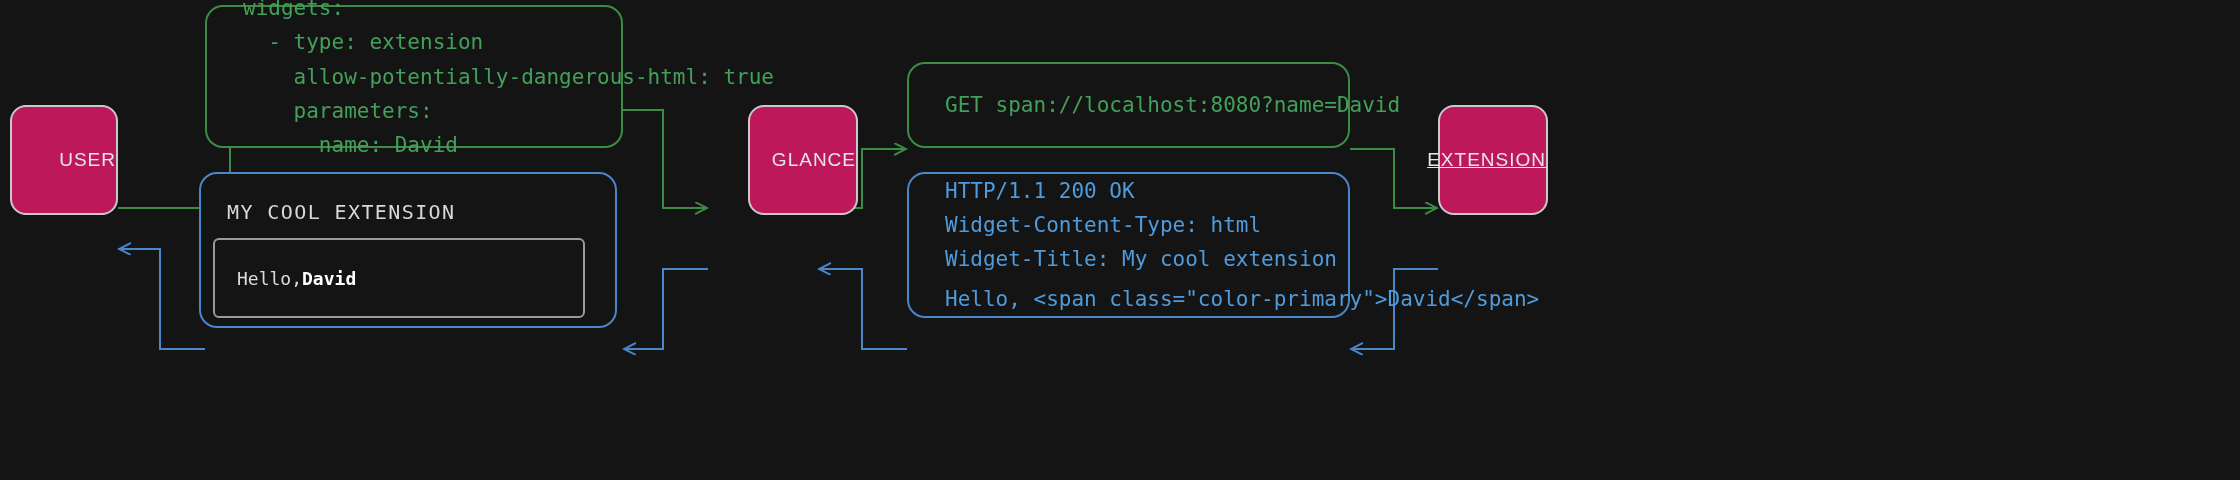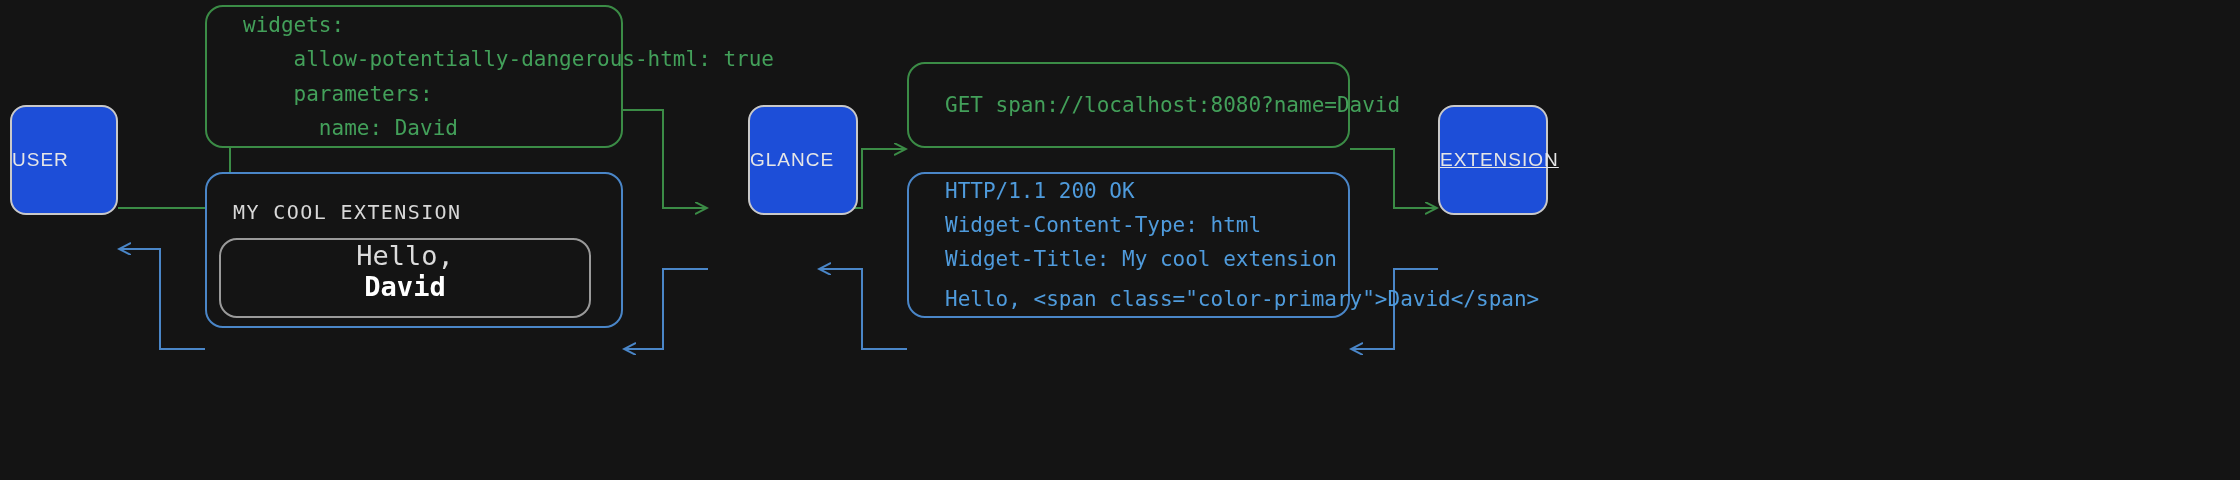--- a/index.html
+++ b/index.html
@@ -10,22 +10,22 @@
     overflow:hidden;
     font-family:"DejaVu Sans Mono","Liberation Mono",monospace;
   }
   #wires{position:absolute;left:0;top:0;width:2240px;height:480px;pointer-events:none;}
 
   .node{
     position:absolute;
     box-sizing:border-box;
     border:2px solid #c9c9c9;
     border-radius:16px;
-    background:#1d4ed8;
-    display:flex;align-items:center;justify-content:flex-start;
+    background:#be185d;
+    display:flex;align-items:center;justify-content:flex-end;
     color:#e6e6e6;
     font-family:"Liberation Sans","DejaVu Sans",sans-serif;
     font-size:19px;
     letter-spacing:1px;
   }
   .codebox{
     position:absolute;
     box-sizing:border-box;
     border:2px solid;
     border-radius:18px;
@@ -54,28 +54,27 @@
   .widget-title{
     font-family:"DejaVu Sans Mono","Liberation Mono",monospace;
     font-size:20px;
     color:#d8d8d8;
     letter-spacing:1.4px;
     margin:0 0 14px 14px;
   }
   .widget-card{
     box-sizing:border-box;
     border:2px solid #9a9a9a;
-    border-radius:18px;
+    border-radius:6px;
     height:80px;
     display:flex;align-items:center;
     padding:0 22px;
     font-family:"DejaVu Sans Mono","Liberation Mono",monospace;
-    font-size:27px;
+    font-size:18px;
     color:#dcdcdc;
-    flex-direction:column;
   }
   .accent{color:#ffffff;font-weight:bold;}
 </style>
 </head>
 <body>
 
 <div id="root">
 
   <svg id="wires" viewBox="0 0 2240 480" width="2240" height="480">
     <defs>
@@ -109,38 +108,39 @@
   <div class="node" style="left:748px;top:105px;width:110px;height:110px;">
     <span>GLANCE</span>
   </div>
 
   <div class="node" style="left:1438px;top:105px;width:110px;height:110px;text-decoration:underline;">
     <span>EXTENSION</span>
   </div>
 
   <div class="codebox green" style="left:205px;top:5px;width:418px;height:143px;">
     <div class="code">widgets:</div>
+    <div class="code">  - type: extension</div>
     <div class="code">    allow-potentially-dangerous-html: true</div>
     <div class="code">    parameters:</div>
     <div class="code">      name: David</div>
   </div>
 
   <div class="codebox green" style="left:907px;top:62px;width:443px;height:86px;">
     <div class="code">GET span://localhost:8080?name=David</div>
   </div>
 
   <div class="codebox blue" style="left:907px;top:172px;width:443px;height:146px;">
     <div class="code">HTTP/1.1 200 OK</div>
     <div class="code">Widget-Content-Type: html</div>
     <div class="code">Widget-Title: My cool extension</div>
     <div class="spacer"></div>
     <div class="code">Hello, &lt;span class="color-primary"&gt;David&lt;/span&gt;</div>
   </div>
 
-  <div class="widgetbox" style="left:205px;top:172px;width:418px;height:156px;padding-left:12px;">
+  <div class="widgetbox" style="left:199px;top:172px;width:418px;height:156px;padding-left:12px;">
     <div class="widget-title">MY COOL EXTENSION</div>
     <div class="widget-card">
       <span>Hello, </span>
         <span class="accent">David</span>
     </div>
   </div>
 
 </div>
 
 </body></html>

